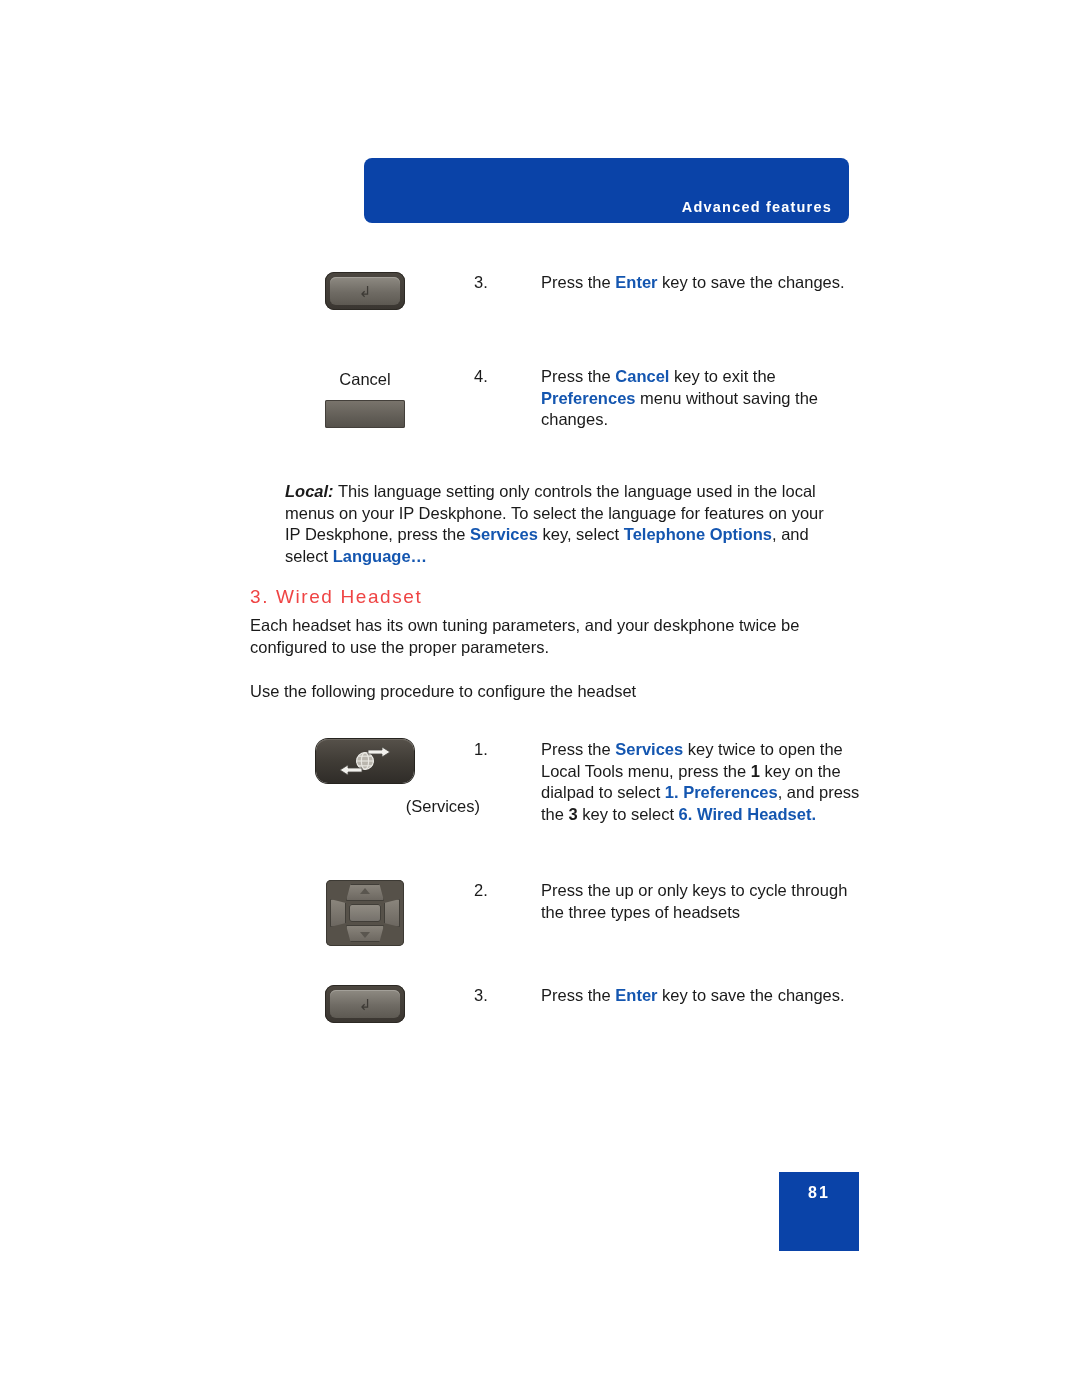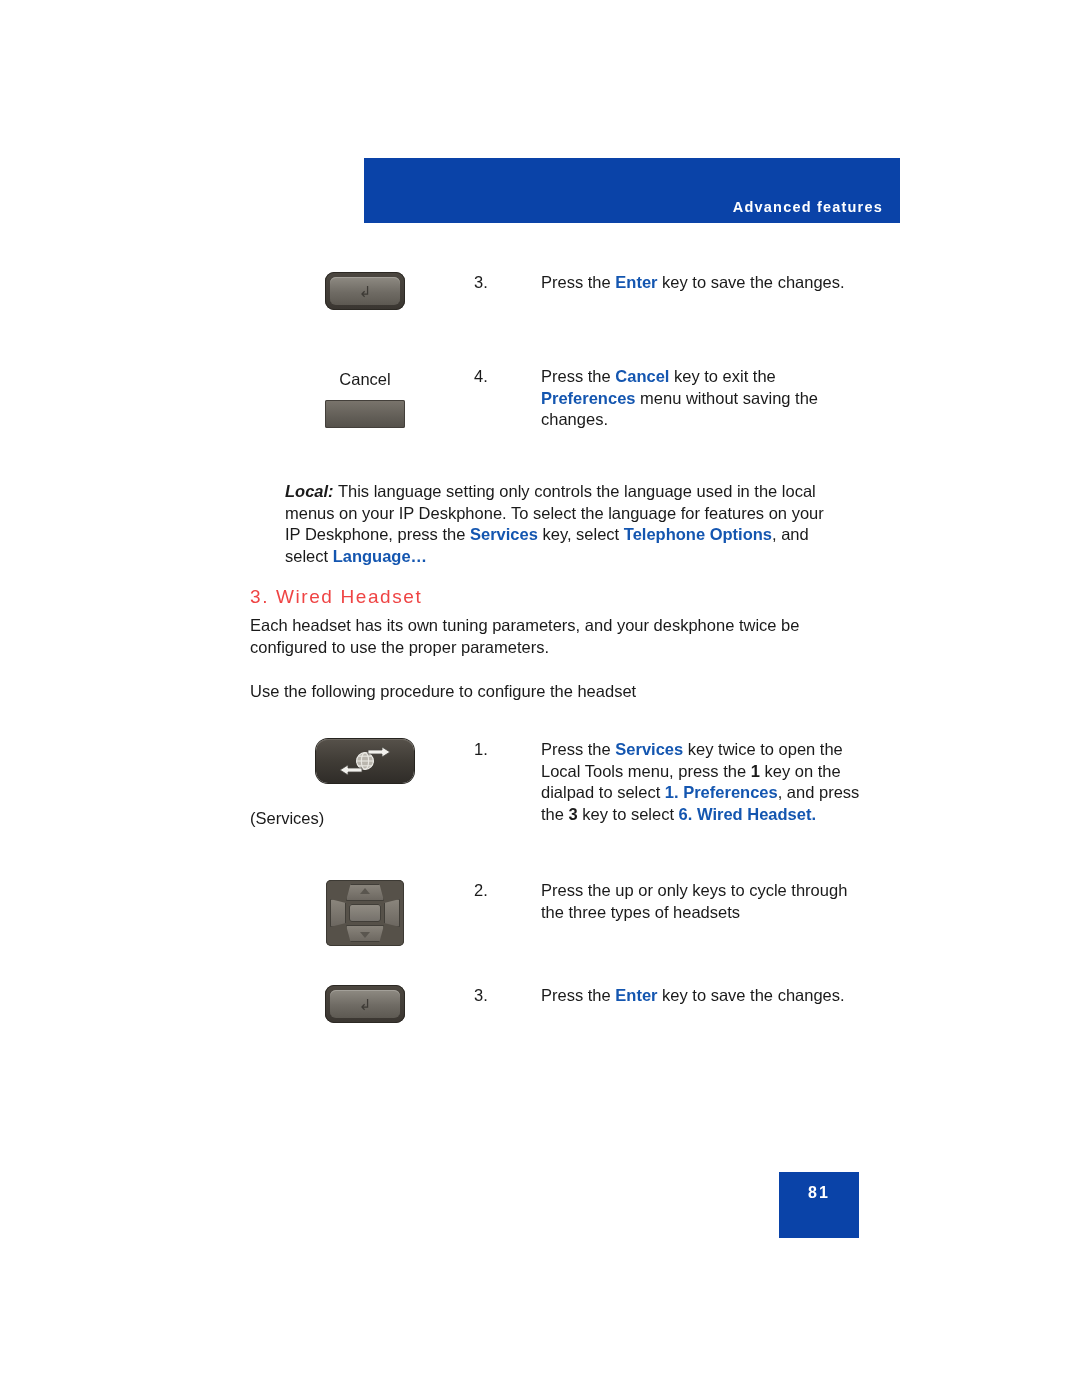--- a/index.html
+++ b/index.html
@@ -14,24 +14,25 @@
     font-family: "Liberation Sans", sans-serif;
     color: #1a1a1a;
     overflow: hidden;
   }
 
   
   .header-bar {
     position: absolute;
     left: 364px;
     top: 158px;
-    width: 536px;
+    width: 485px;
     height: 65px;
     background: #0a43a8;
     box-sizing: border-box;
+    border-radius: 8px;
   }
   .header-bar .header-title {
     position: absolute;
     right: 17px;
     bottom: 8px;
     color: #ffffff;
     font-size: 14.5px;
     font-weight: bold;
     letter-spacing: 1.2px;
     white-space: nowrap;
@@ -45,22 +46,22 @@
   }
   .icon-cell {
     position: absolute;
     left: 250px;
     width: 230px;
     text-align: center;
   }
   .icon-caption {
     font-size: 16.5px;
     color: #1a1a1a;
-    margin-top: 22px;
-    text-align: left;
+    margin-top: 10px;
+    text-align: right;
   }
   .icon-caption.left-label {
     text-align: center;
   }
   .step-num {
     position: absolute;
     left: 474px;
     width: 26px;
     font-size: 16.5px;
     line-height: 21.5px;
@@ -220,21 +221,21 @@
   .b { font-weight: bold; }
   .blue { color: #1456b0; font-weight: bold; }
   .note-lead { font-weight: bold; font-style: italic; }
 
   
   .page-box {
     position: absolute;
     left: 779px;
     top: 1172px;
     width: 80px;
-    height: 66px;
+    height: 79px;
     background: #0a43a8;
   }
   .page-box .page-num {
     position: absolute;
     left: 0;
     right: 0;
     top: 12px;
     text-align: center;
     color: #ffffff;
     font-size: 16px;

